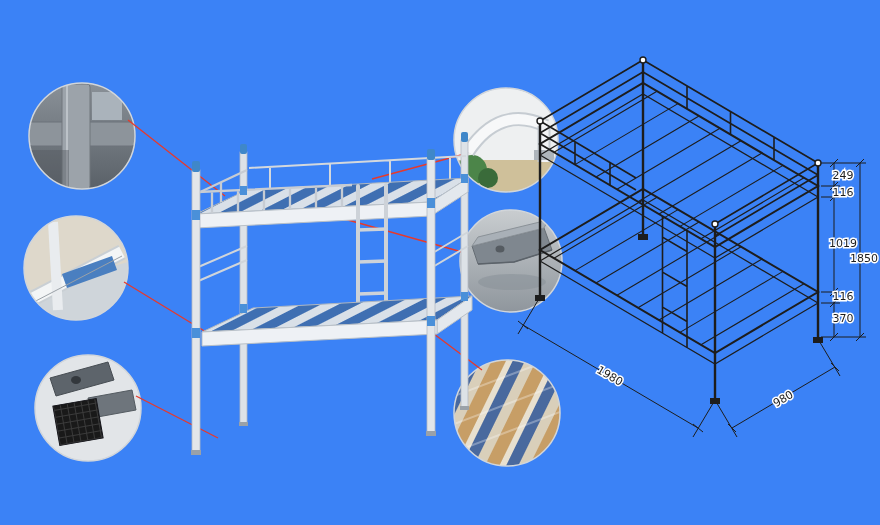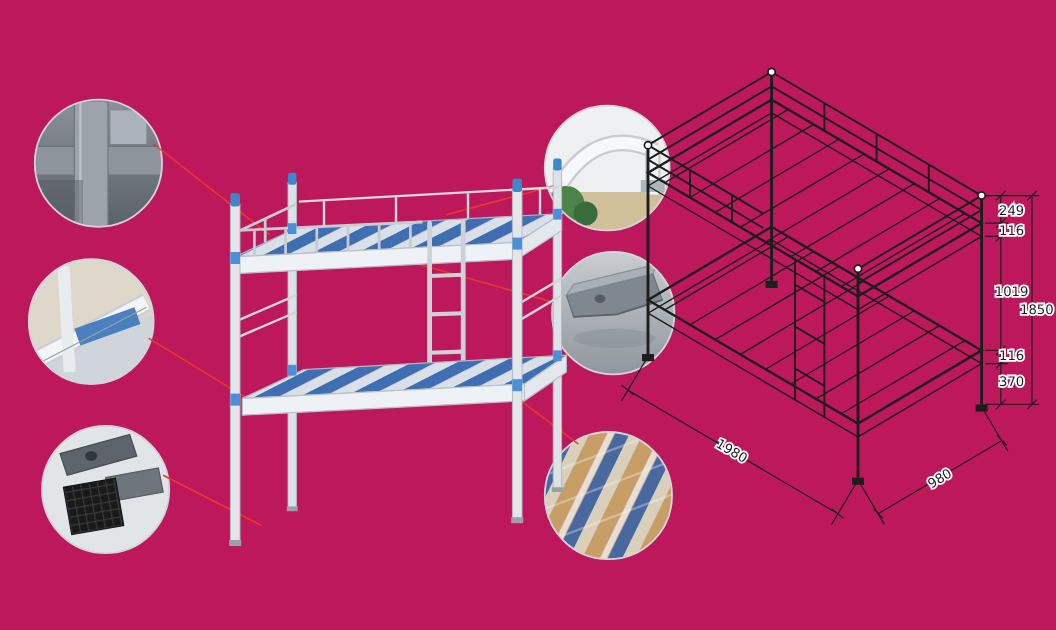--- a/index.html
+++ b/index.html
@@ -1,16 +1,16 @@
 <!DOCTYPE html>
 <html><head>
 <meta charset="utf-8">
 <style>
   html,body{margin:0;padding:0;background:#fff;}
-  .page{position:relative;width:880px;height:525px;background:#be185d;overflow:hidden;
+  .page{position:relative;width:880px;height:525px;background:#3b82f6;overflow:hidden;
         font-family:"DejaVu Sans", sans-serif;}
   svg{display:block;}
   text.dim{font-family:"DejaVu Sans", sans-serif;font-size:11px;fill:#1d1d1d;
            paint-order:stroke;stroke:#ffffff;stroke-width:3px;}
 </style>
 </head>
 <body>
 
 <div class="page">
 <svg width="880" height="525" viewBox="0 0 880 525">

